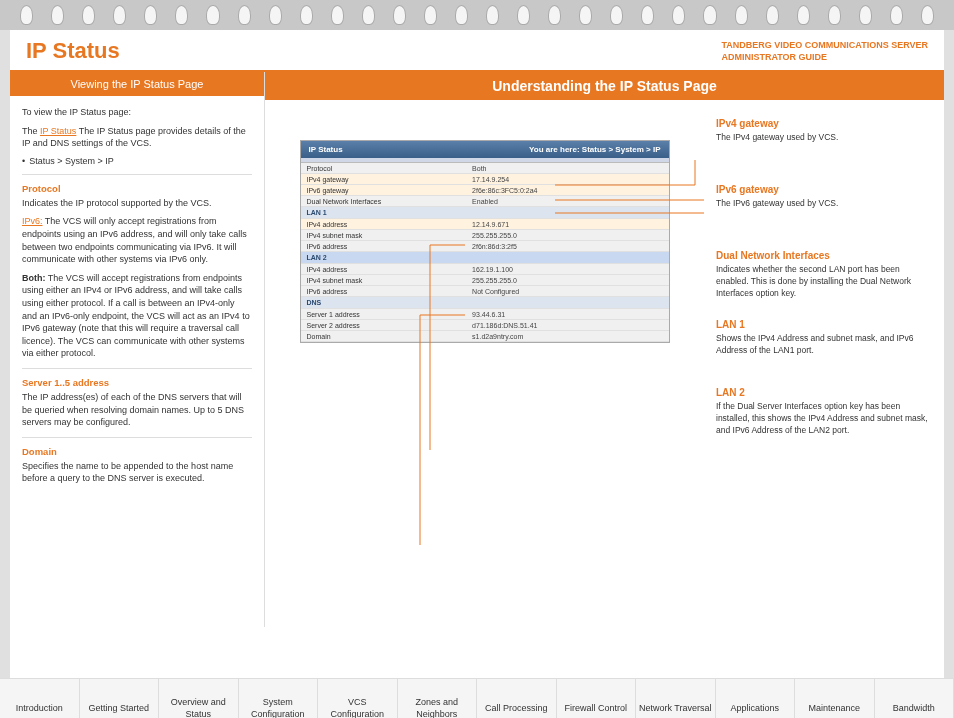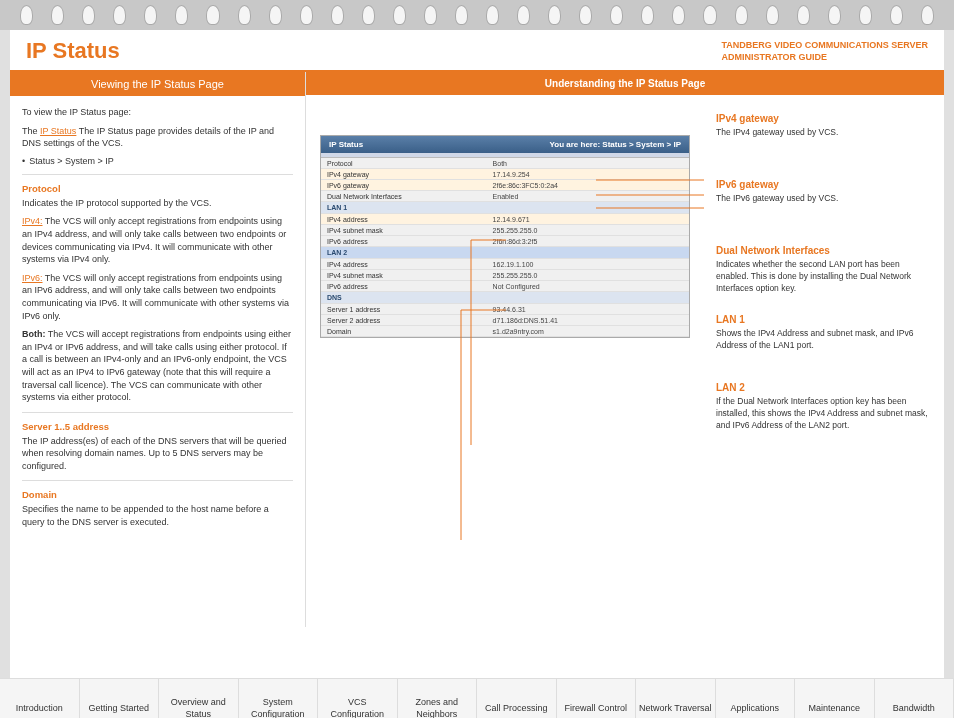--- a/index.html
+++ b/index.html
@@ -69,21 +69,21 @@
     }
 
     
     .content-area {
       display: flex;
       height: 555px;
     }
 
     
     .left-panel {
-      width: 296px;
+      width: 255px;
       border-right: 1px solid #ddd;
       padding: 10px 12px;
       font-size: 9.5px;
       color: #333;
       overflow: hidden;
     }
 
     .left-panel-header {
       background: #e87722;
       color: #fff;
@@ -133,21 +133,21 @@
       flex: 1;
       padding: 0;
       position: relative;
     }
 
     .right-panel-header {
       background: #e87722;
       color: #fff;
       text-align: center;
       padding: 6px;
-      font-size: 10px;
+      font-size: 14px;
       font-weight: bold;
     }
 
     .main-content {
       display: flex;
       height: calc(100% - 32px);
     }
 
     
     .screenshot-area {
@@ -339,24 +339,20 @@
         The <span class="link-text">IP Status</span> <span>The IP Status page provides details of the IP and DNS settings of the VCS.</span>
       </p>
       <div class="bullet-item">
         <span>Status &gt; System &gt; IP</span>
       </div>
 
       <hr class="divider">
 
       <div class="section-title">Protocol</div>
       <p>Indicates the IP protocol supported by the VCS.</p>
-      <p>
-        <span class="link-text">IPv4:</span>
-        <span>The VCS will only accept registrations from endpoints using an IPv4 address, and will only take calls between two endpoints or devices communicating via IPv4. It will communicate with other systems via IPv4 only.</span>
-      </p>
       <p>
         <span class="link-text">IPv6:</span>
         <span>The VCS will only accept registrations from endpoints using an IPv6 address, and will only take calls between two endpoints communicating via IPv6. It will communicate with other systems via IPv6 only.</span>
       </p>
       <p>
         <strong>Both:</strong>
         <span>The VCS will accept registrations from endpoints using either an IPv4 or IPv6 address, and will take calls using either protocol. If a call is between an IPv4-only and an IPv6-only endpoint, the VCS will act as an IPv4 to IPv6 gateway (note that this will require a traversal call licence). The VCS can communicate with other systems via either protocol.</span>
       </p>
 
       <hr class="divider">
@@ -485,21 +481,21 @@
             <div class="annotation-text">Indicates whether the second LAN port has been enabled. This is done by installing the Dual Network Interfaces option key.</div>
           </div>
 
           <div class="annotation" style="margin-top:20px;">
             <div class="annotation-title">LAN 1</div>
             <div class="annotation-text">Shows the IPv4 Address and subnet mask, and IPv6 Address of the LAN1 port.</div>
           </div>
 
           <div class="annotation" style="margin-top:30px;">
             <div class="annotation-title">LAN 2</div>
-            <div class="annotation-text">If the Dual Network Interfaces option key has been installed, this shows the IPv4 Address and subnet mask, and IPv6 Address of the LAN2 port.</div>
+            <div class="annotation-text">If the Dual Server Interfaces option key has been installed, this shows the IPv4 Address and subnet mask, and IPv6 Address of the LAN2 port.</div>
           </div>
         </div>
       </div>
     </div>
   </div>
 </div>
 
 <div class="footer-nav">
   <div class="nav-tab">
     <span>Introduction</span>

